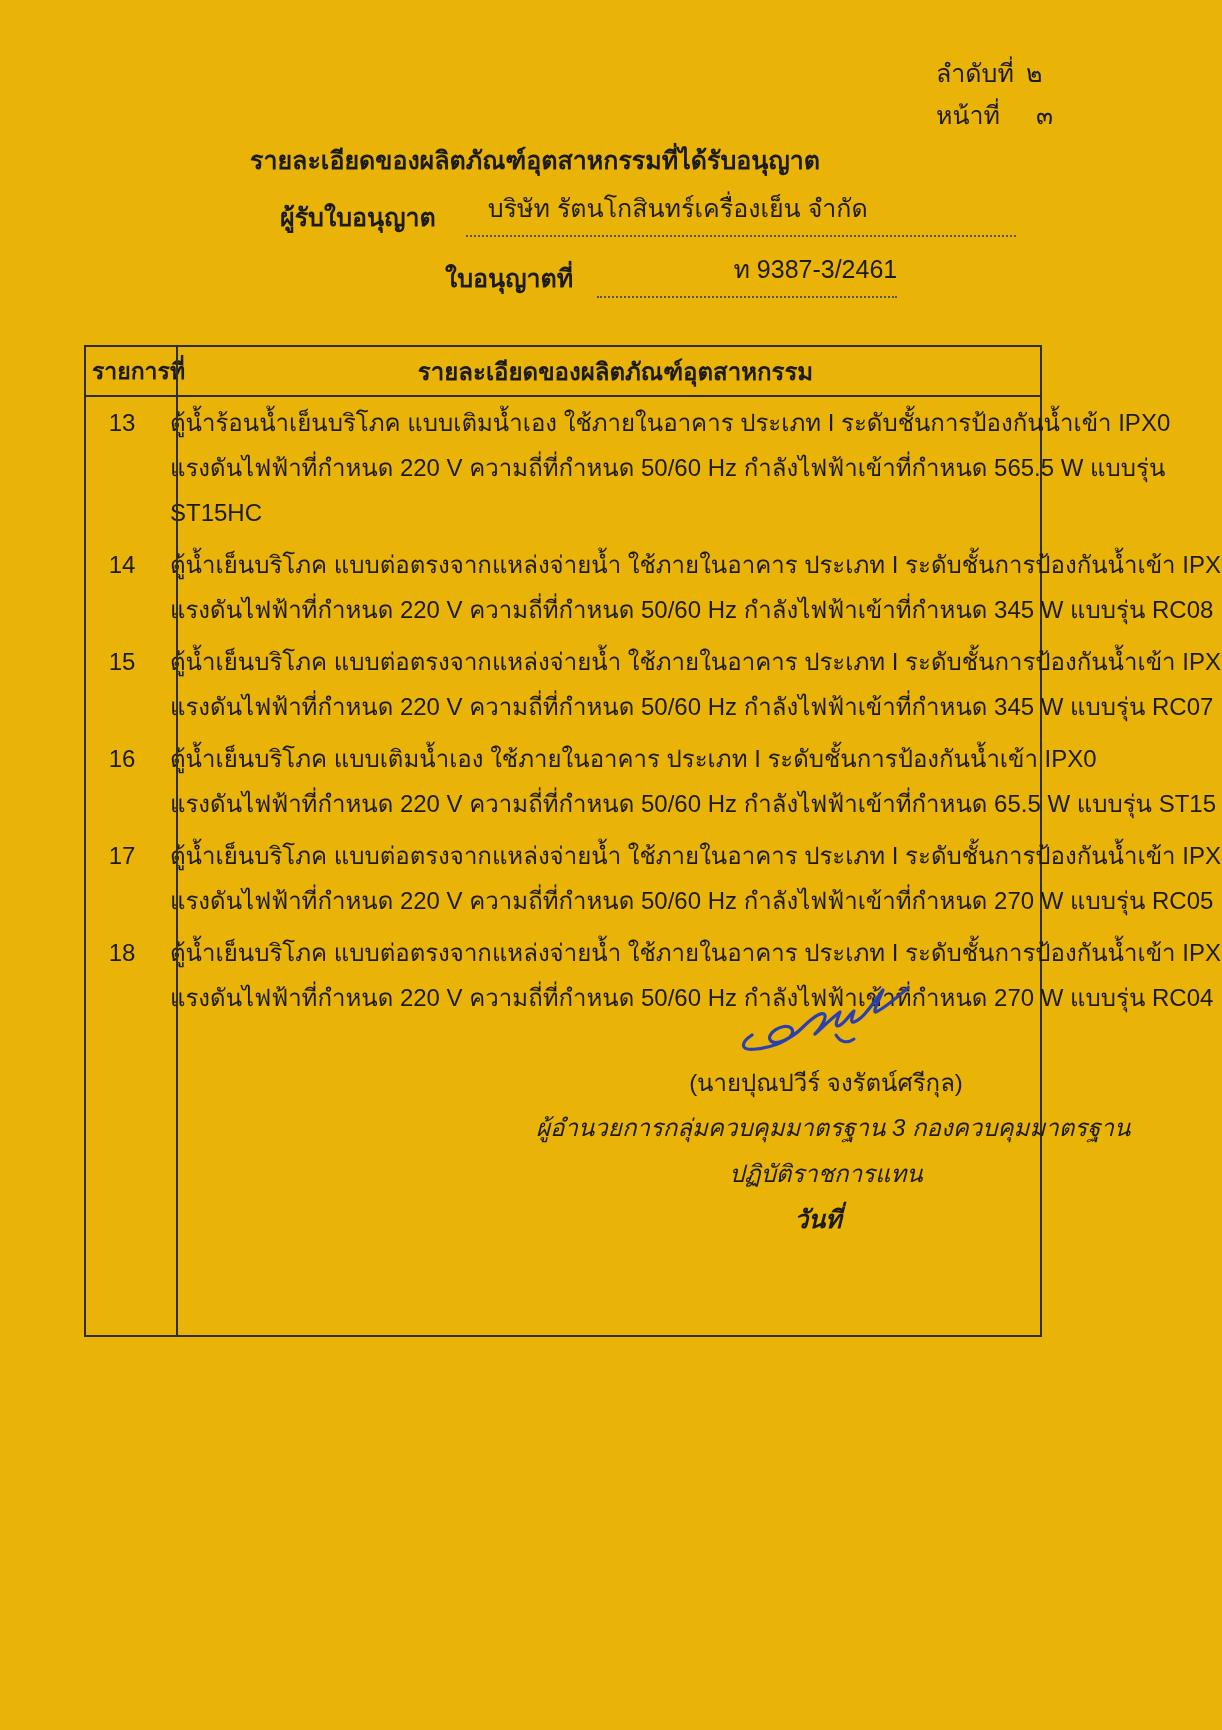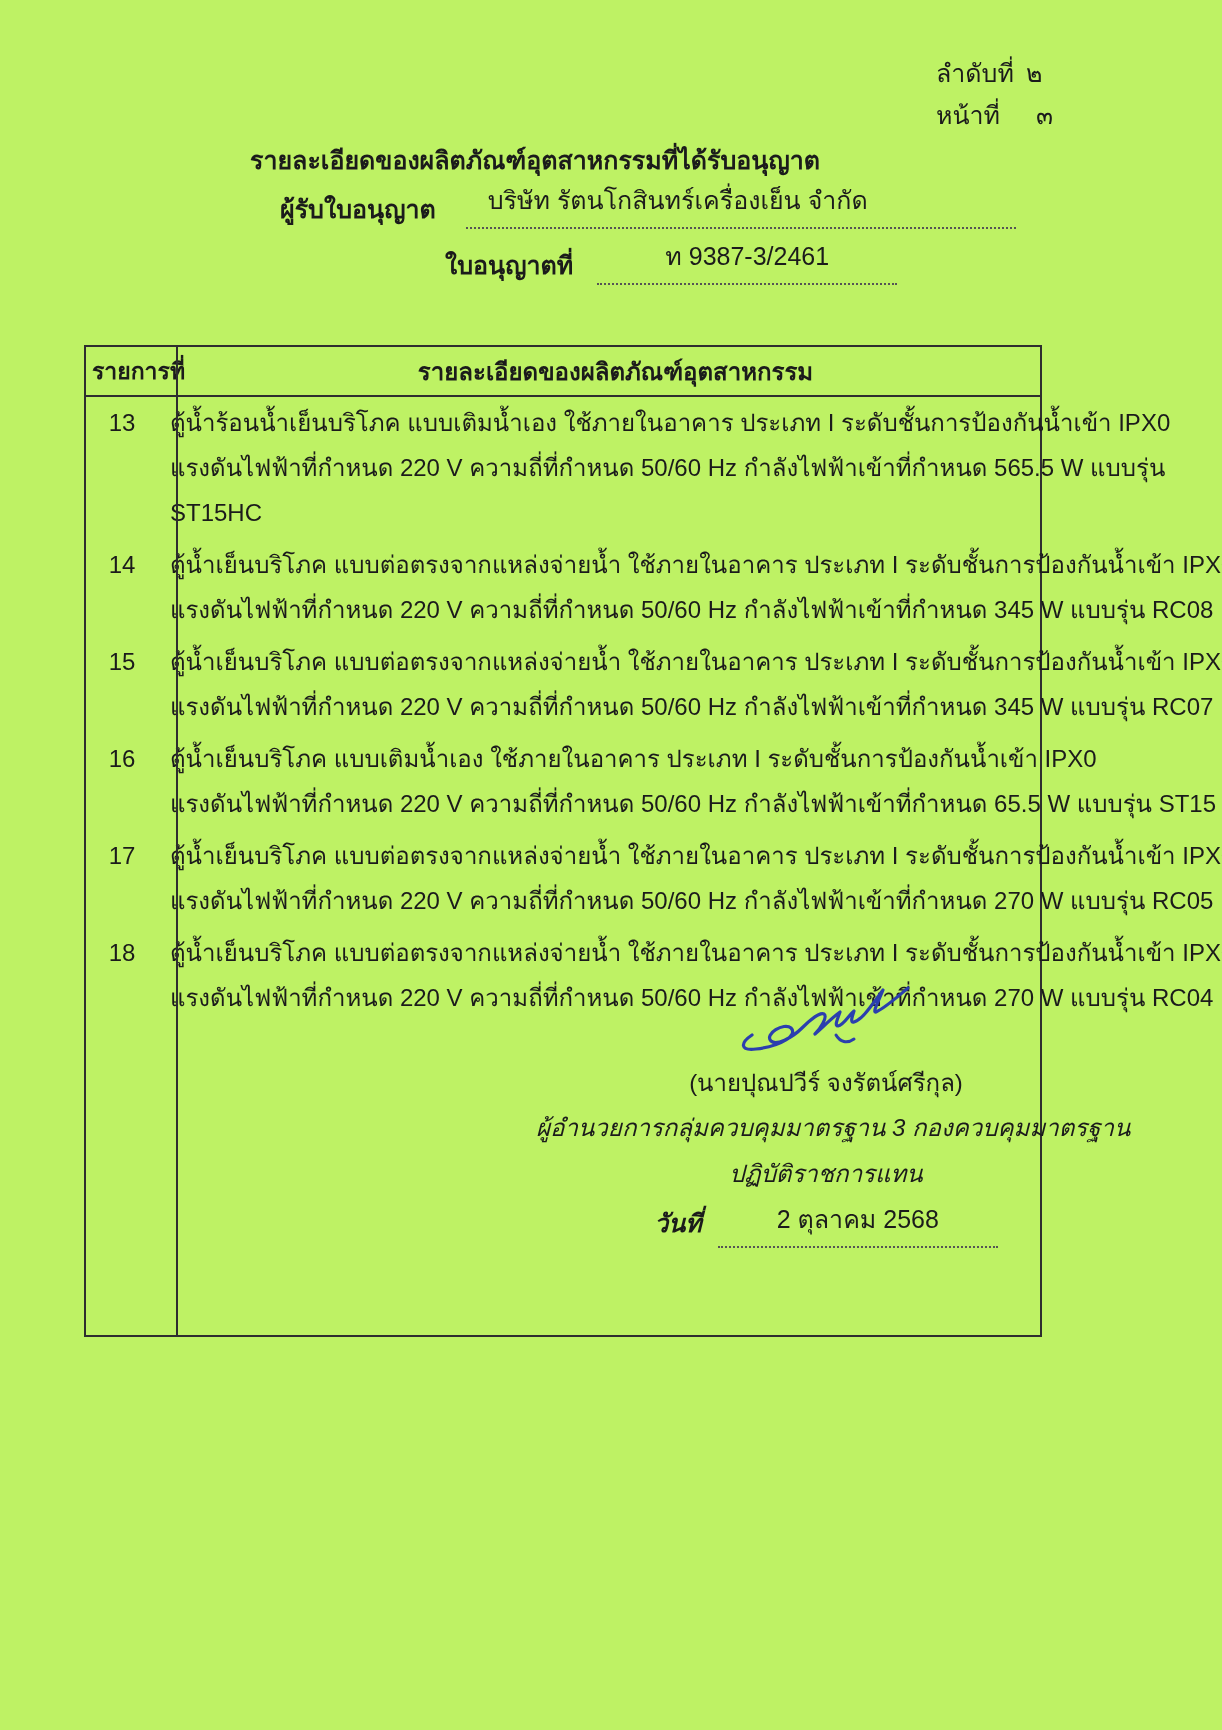--- a/index.html
+++ b/index.html
@@ -1,20 +1,20 @@
 <!DOCTYPE html>
 <html lang="th"><head>
 <meta charset="utf-8">
 <style>
   html,body { margin:0; padding:0; background:#e8e8e8; }
   .page {
     position:relative;
     width:1222px; height:1730px;
     margin:0 auto;
-    background:#bef264;
+    background:#eab308;
     color:#1b1b1b;
     font-family:"Liberation Sans", sans-serif;
     overflow:hidden;
   }
 
   
   .corner { position:absolute; top:52px; left:936px; font-size:25px; line-height:42px; }
   .corner .gap-sm { margin-left:12px; }
   .corner .gap-lg { margin-left:36px; }
 
@@ -23,26 +23,26 @@
     position:absolute; top:140px; left:100px; width:870px;
     text-align:center; font-weight:bold; font-size:25px; white-space:nowrap;
   }
 
   .field-row { position:absolute; display:flex; align-items:flex-end; }
   .field-label { font-weight:bold; font-size:25px; white-space:nowrap; }
   .dotted-field {
     border-bottom:2.5px dotted #555;
     font-size:25px; white-space:nowrap; padding-bottom:7px;
   }
-  .licensee-row { top:180px; left:280px; width:736px; }
+  .licensee-row { top:188px; left:280px; width:736px; }
   .licensee-row .field-label { margin-right:30px; }
   .licensee-row .dotted-field { flex:1; padding-left:22px; }
   .license-row { top:236px; left:445px; }
   .license-row .field-label { margin-right:24px; }
-  .license-row .dotted-field { width:300px; text-align:center; }
+  .license-row .dotted-field { width:300px; text-align:right;margin-top:13px; }
 
   
   .ptable {
     position:absolute; top:345px; left:84px; width:954px; height:988px;
     border:2.5px solid #2e2e2e;
   }
   .col-divider {
     position:absolute; left:90px; top:0; bottom:0;
     border-left:2px solid #2e2e2e;
   }
@@ -156,18 +156,17 @@
     <div class="sig-block">
       <svg class="sig-svg" width="190" height="78" viewBox="0 0 190 78">
         <path d="M16,56 C4,64 4,72 20,70 C46,67 62,56 55,49 C48,43 28,55 35,62 C40,67 56,59 66,49 C74,41 84,33 88,35 C92,38 84,50 79,55 C88,47 98,37 104,33 C102,39 98,47 102,47 C108,46 112,37 118,32 C116,38 114,44 118,43 C127,40 135,27 147,11 C143,21 136,34 140,33 C149,29 160,19 172,9" fill="none" stroke="#2b3fae" stroke-width="3.2" stroke-linecap="round" stroke-linejoin="round"></path>
         <path d="M100,56 C104,63 111,65 118,60" fill="none" stroke="#2b3fae" stroke-width="3" stroke-linecap="round"></path>
       </svg>
       <div class="sig-name">(นายปุณปวีร์ จงรัตน์ศรีกุล)</div>
       <div class="sig-line">ผู้อำนวยการกลุ่มควบคุมมาตรฐาน 3 กองควบคุมมาตรฐาน</div>
       <div class="sig-line">ปฏิบัติราชการแทน</div>
       <div class="date-row">
         <span class="date-label">วันที่</span>
-        <span class="date-value">2 ตุลาคม 2568</span>
       </div>
     </div>
   </div>
 
 </div>
 
 </body></html>

